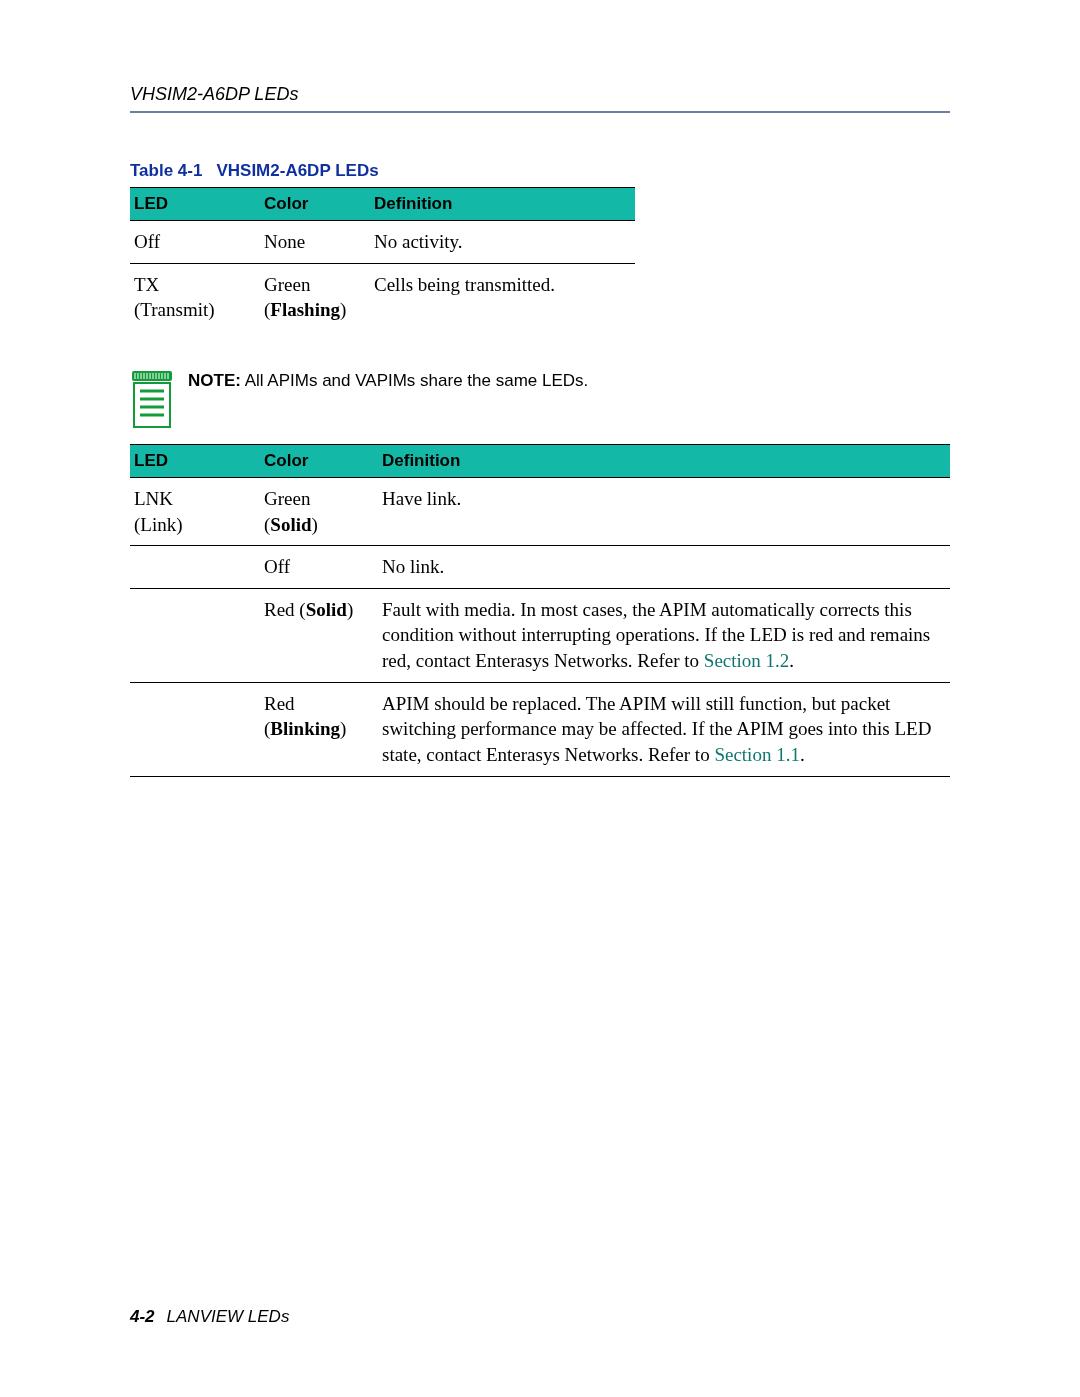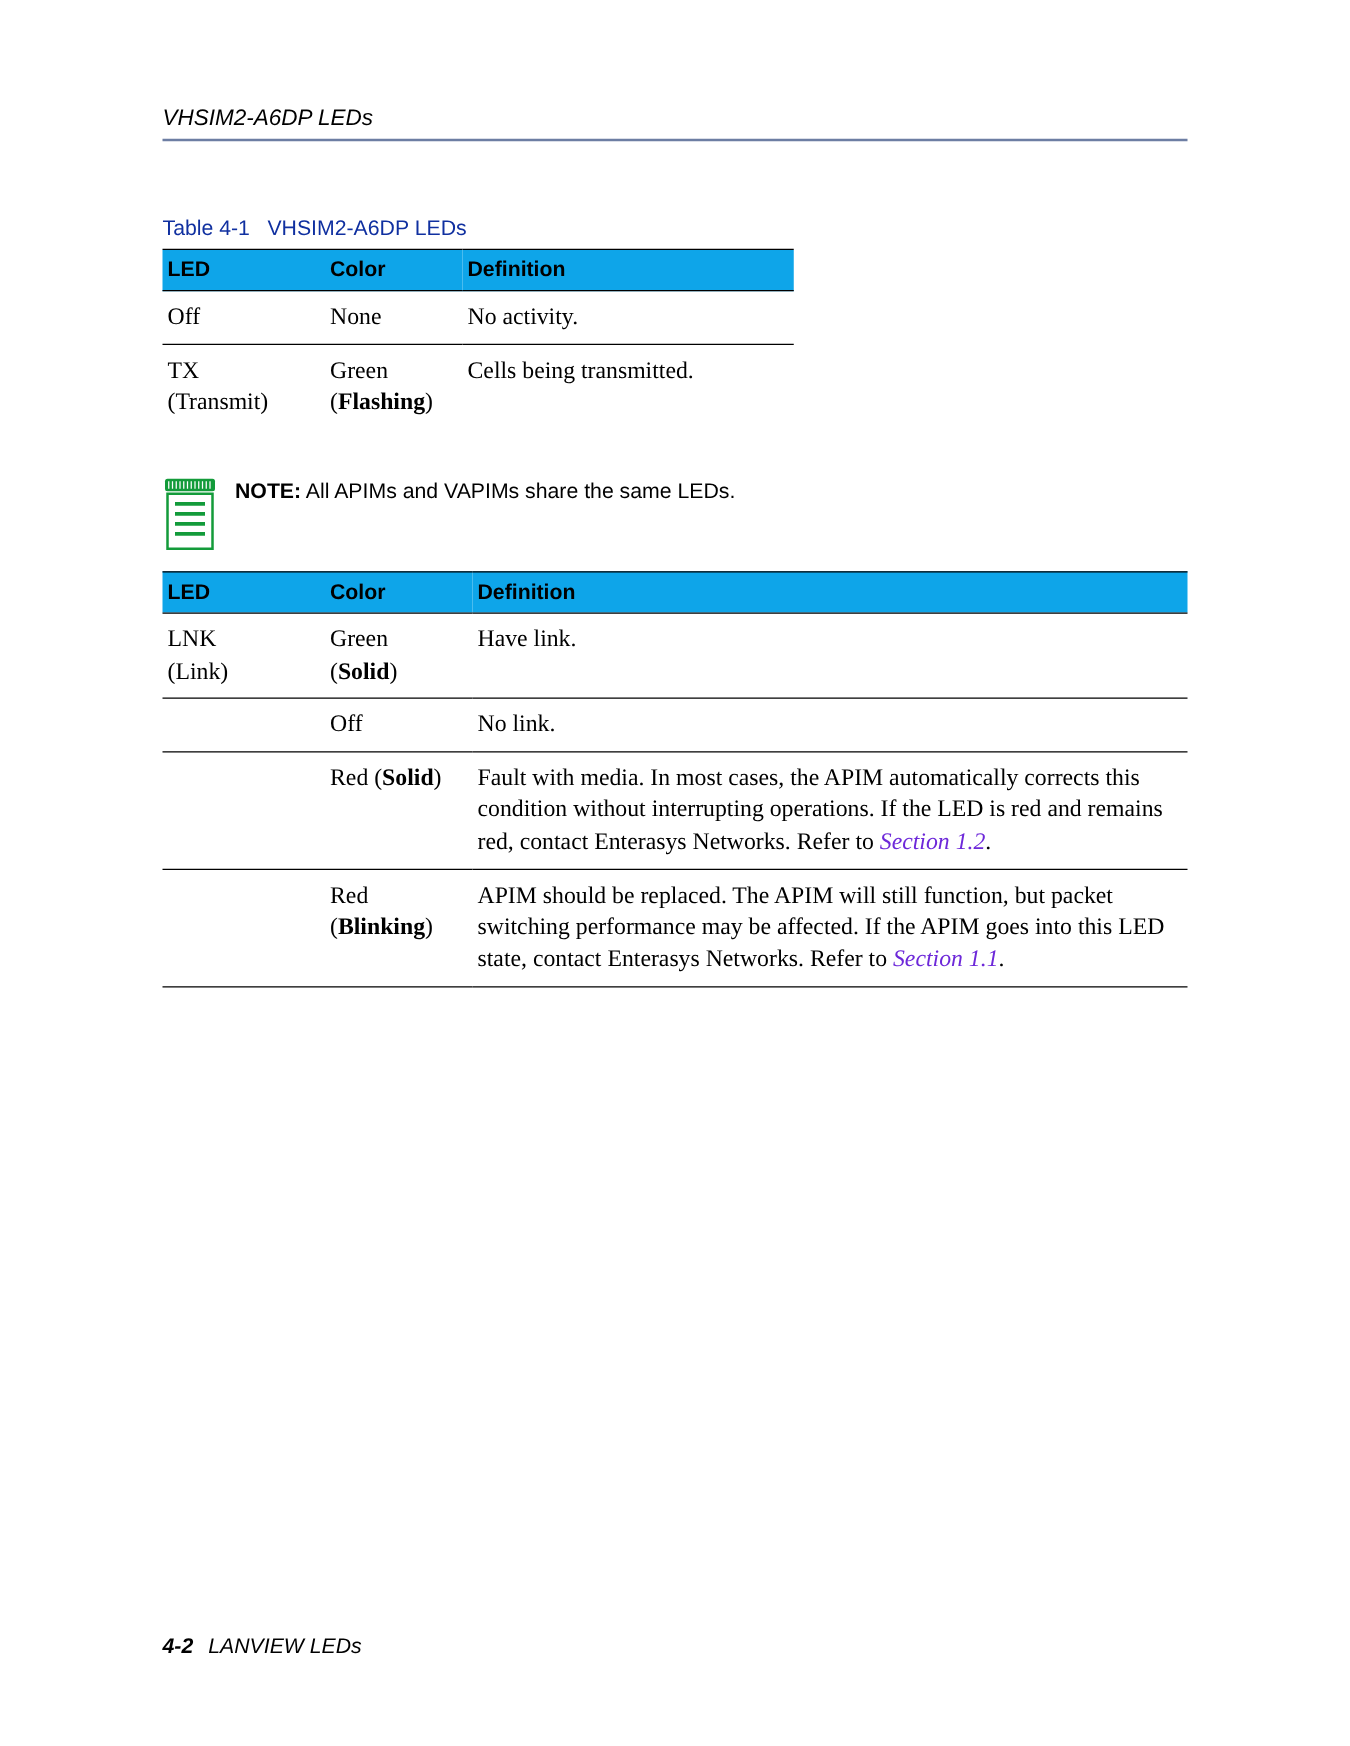--- a/index.html
+++ b/index.html
@@ -19,38 +19,38 @@
   }
   .header-bar {
     font-style: italic;
     font-family: Arial, Helvetica, sans-serif;
     font-size: 18px;
     padding-bottom: 6px;
     border-bottom: 2px solid #6d7ea3;
   }
   .table-caption {
     font-family: Arial, Helvetica, sans-serif;
-    font-weight: normal;
+    font-weight: bold;
     color: #1030a0;
     font-size: 17px;
-    margin-top: 60px;
+    margin-top: 48px;
     margin-bottom: 6px;
   }
   .table-caption .cap-num { margin-right: 14px; }
   table.led-table {
     border-collapse: collapse;
     width: 505px;
   }
   table.led-table.wide { width: 100%; }
   .led-table thead th {
     text-align: left;
     font-family: Arial, Helvetica, sans-serif;
     font-weight: bold;
     font-size: 17px;
-    background: #0ea5e9;
+    background: #14b8a6;
     border-top: 1.5px solid #000;
     border-bottom: 1.5px solid #000;
     padding: 6px 10px 6px 4px;
   }
   .led-table td {
     vertical-align: top;
     padding: 8px 10px 8px 4px;
     font-size: 19px;
     line-height: 1.35;
   }
@@ -74,21 +74,21 @@
   .note-icon {
     width: 44px;
     flex: 0 0 44px;
   }
   .note-text {
     font-family: Arial, Helvetica, sans-serif;
     font-size: 17px;
     padding-top: 2px;
   }
   .note-text .nlabel { font-weight: bold; text-align: center; }
-  .link { color: #6d28d9; font-style: italic; }
+  .link { color: #0f766e; }
   .footer {
     position: absolute;
     bottom: 70px;
     left: 130px;
     font-family: Arial, Helvetica, sans-serif;
     font-size: 17px;
     font-style: italic;
   }
   .footer .pnum { font-weight: bold; font-style: italic; margin-right: 12px; }
   .col-led { width: 130px; }

